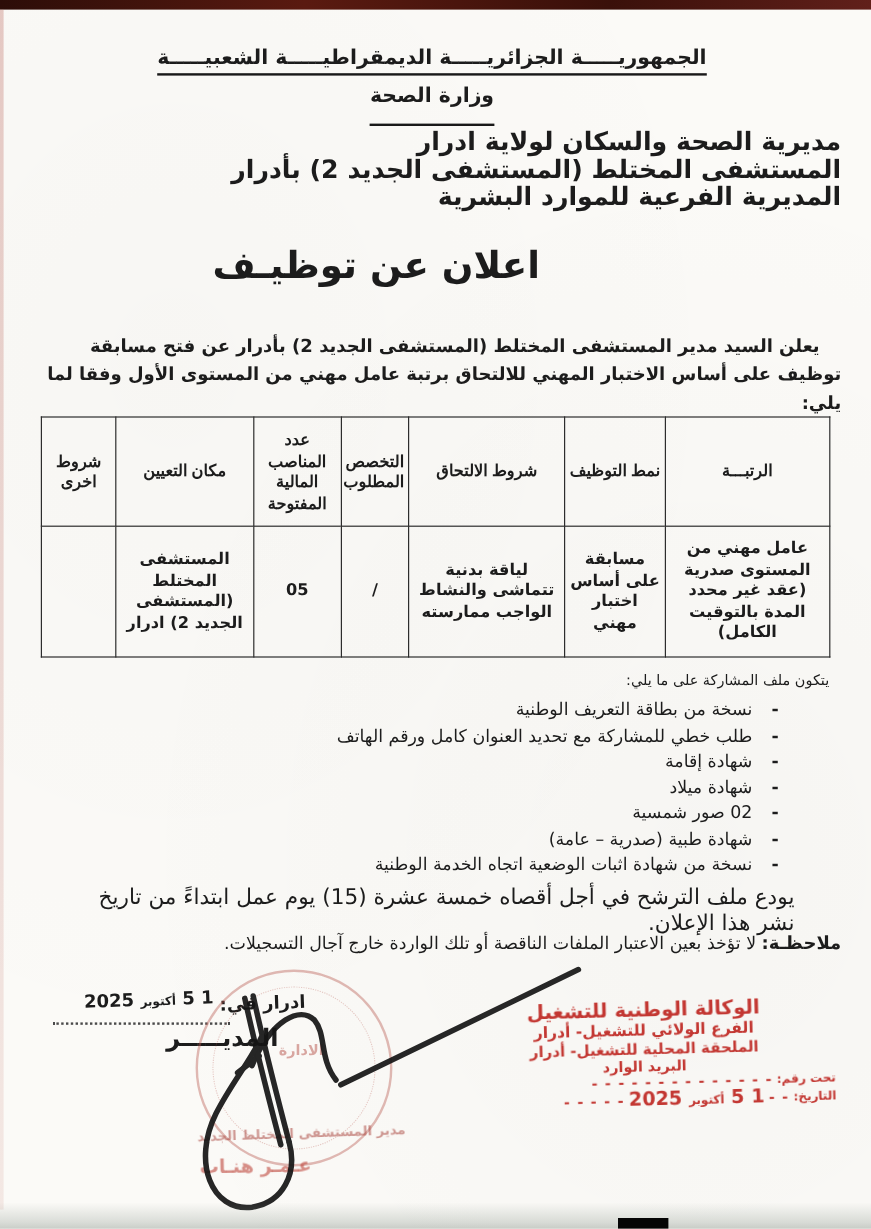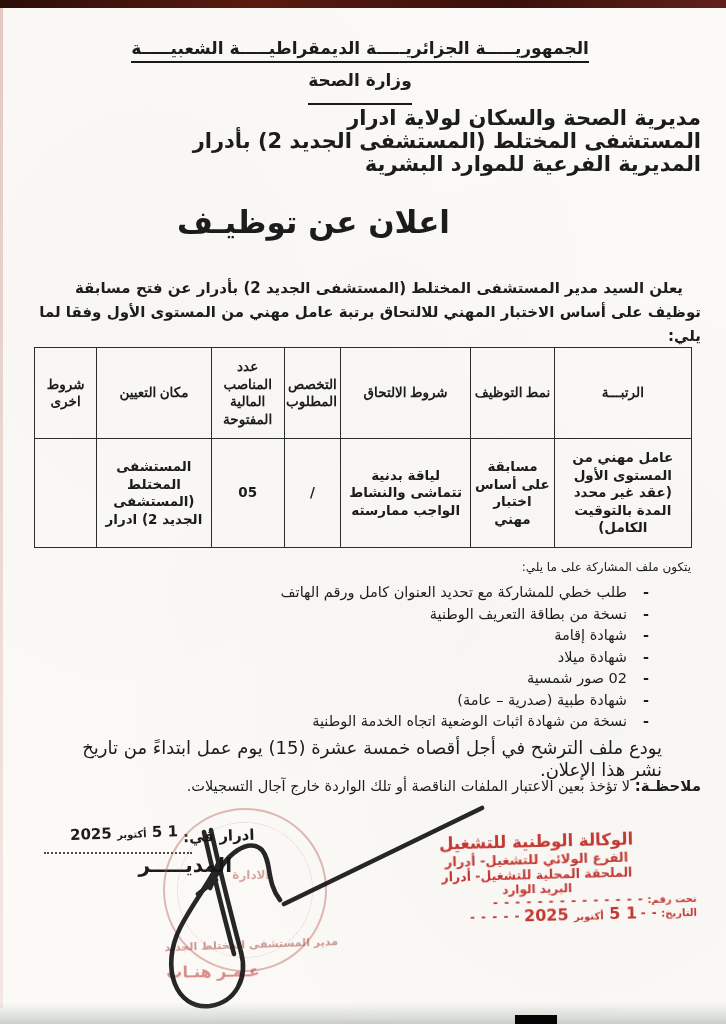--- a/index.html
+++ b/index.html
@@ -146,35 +146,35 @@
         <tr>
       <th>الرتبـــة</th>
       <th>نمط التوظيف</th>
       <th>شروط الالتحاق</th>
       <th>التخصص المطلوب</th>
       <th>عدد المناصب المالية المفتوحة</th>
       <th>مكان التعيين</th>
       <th>شروط اخرى</th>
     </tr>
     <tr>
-      <td>عامل مهني من المستوى الأول (عقد غير محدد المدة بالتوقيت الكامل)</td>
+      <td>عامل مهني من المستوى صدرية (عقد غير محدد المدة بالتوقيت الكامل)</td>
       <td>مسابقة على أساس اختبار مهني</td>
       <td>لياقة بدنية تتماشى والنشاط الواجب ممارسته</td>
       <td>/</td>
       <td>05</td>
       <td>المستشفى المختلط (المستشفى الجديد 2) ادرار</td>
       <td></td>
     </tr>
   </tbody>
     </table>
 
   <div class="docs">
     <div class="heading">يتكون ملف المشاركة على ما يلي:</div>
+    <div class="doc-item"><span class="dash">-</span><span>نسخة من بطاقة التعريف الوطنية</span></div>
     <div class="doc-item"><span class="dash">-</span><span>طلب خطي للمشاركة مع تحديد العنوان كامل ورقم الهاتف</span></div>
-    <div class="doc-item"><span class="dash">-</span><span>نسخة من بطاقة التعريف الوطنية</span></div>
     <div class="doc-item"><span class="dash">-</span><span>شهادة إقامة</span></div>
     <div class="doc-item"><span class="dash">-</span><span>شهادة ميلاد</span></div>
     <div class="doc-item"><span class="dash">-</span><span>02 صور شمسية</span></div>
     <div class="doc-item"><span class="dash">-</span><span>شهادة طبية (صدرية – عامة)</span></div>
     <div class="doc-item"><span class="dash">-</span><span>نسخة من شهادة اثبات الوضعية اتجاه الخدمة الوطنية</span></div>
   </div>
 
   <div class="deposit">يودع ملف الترشح في أجل أقصاه خمسة عشرة (15) يوم عمل ابتداءً من تاريخ نشر هذا الإعلان.</div>
 
   <div class="note">

